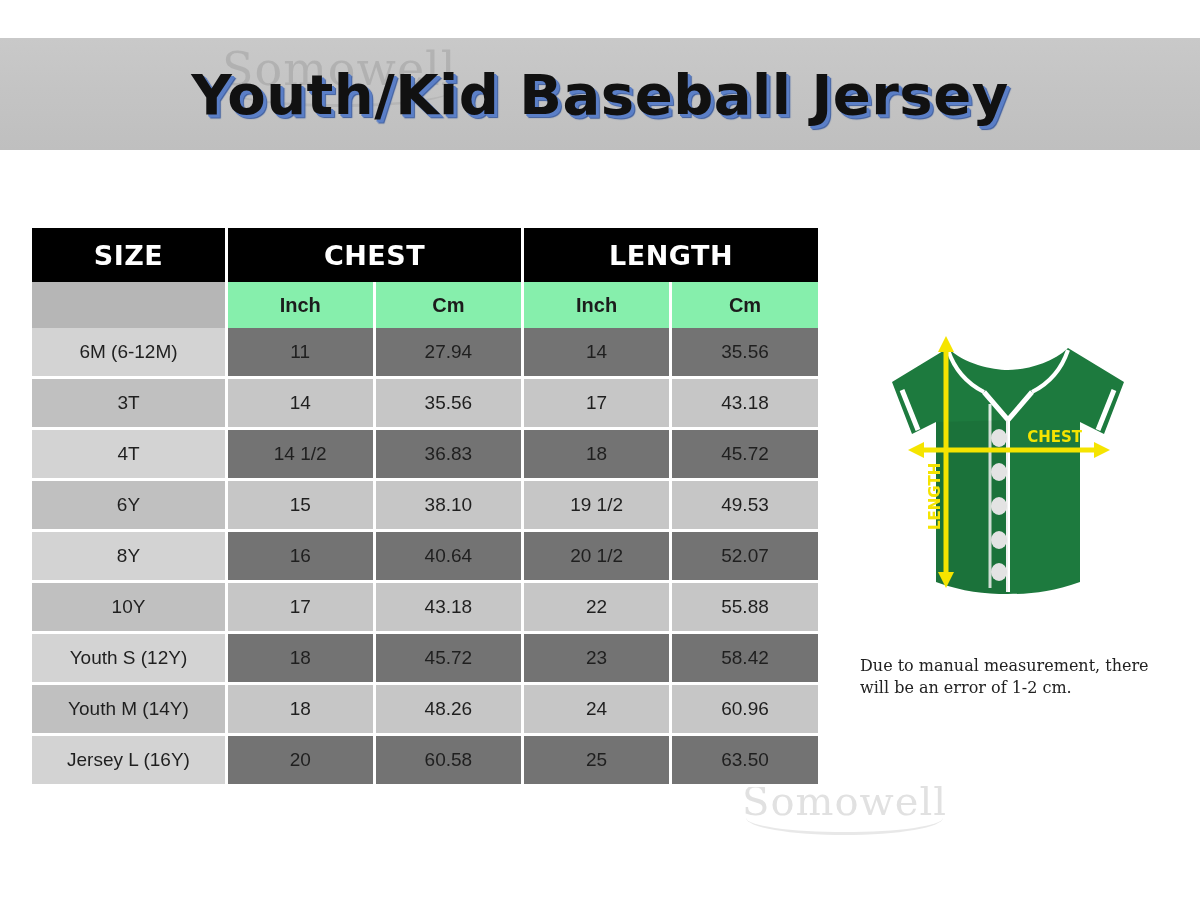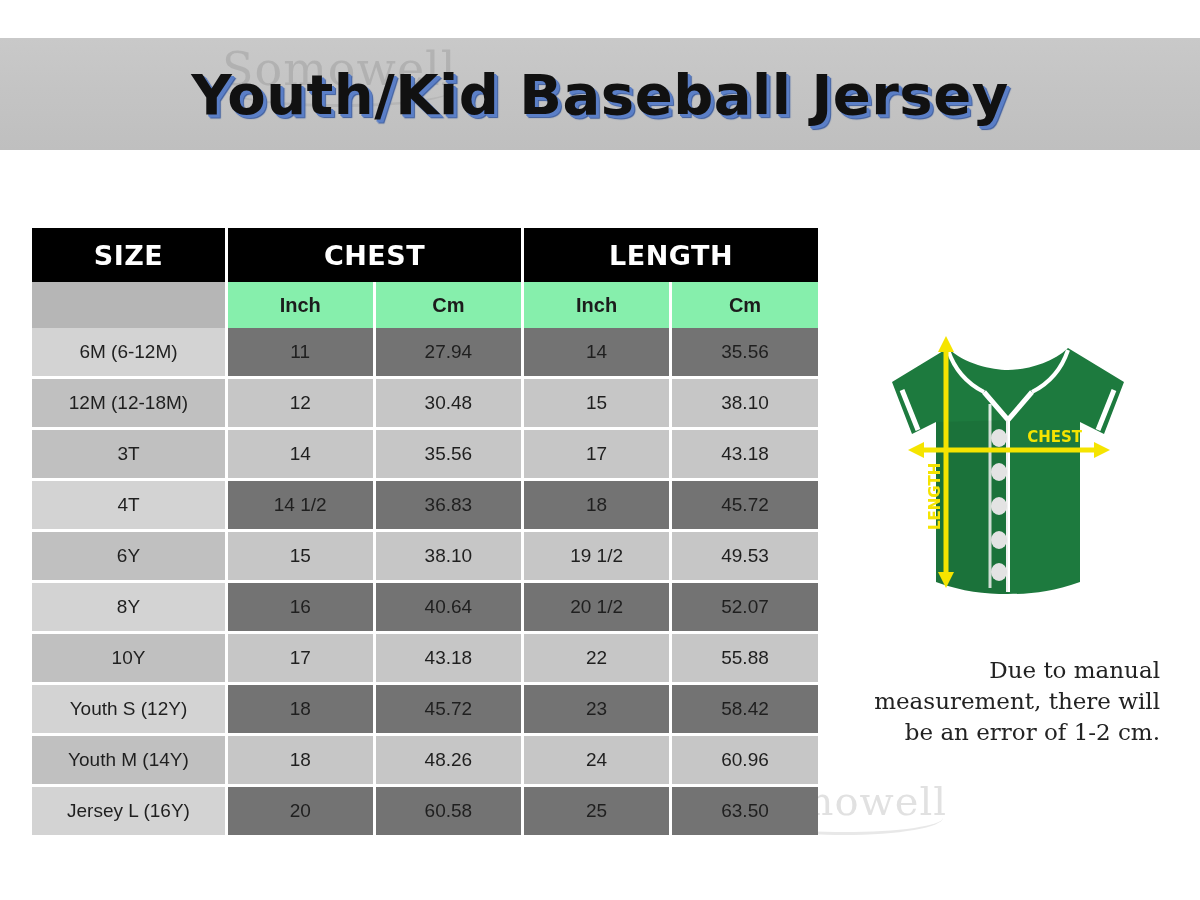--- a/index.html
+++ b/index.html
@@ -128,23 +128,23 @@
     top: 330px;
     width: 312px;
     height: 290px;
     z-index: 2;
   }
   #disclaimer {
     position: absolute;
     left: 860px;
     top: 655px;
     width: 300px;
-    text-align: right;
+    text-align: left;
     font-family: "DejaVu Serif", serif;
-    font-size: 23px;
+    font-size: 16px;
     line-height: 1.35;
     color: #222222;
     z-index: 2;
   }
 </style>
 </head>
 <body>
 
 <div id="header-banner">
   <div id="page-title">Youth/Kid Baseball Jersey</div>
@@ -178,27 +178,20 @@
       <th class="col-cm">Cm</th>
     </tr>
   </thead>
   <tbody>
     <tr class="odd">
       <td class="c0">6M (6-12M)</td>
       <td>11</td>
       <td>27.94</td>
       <td>14</td>
       <td>35.56</td>
-    </tr>
-    <tr class="even">
-      <td class="c0">12M (12-18M)</td>
-      <td>12</td>
-      <td>30.48</td>
-      <td>15</td>
-      <td>38.10</td>
     </tr>
     <tr class="even">
       <td class="c0">3T</td>
       <td>14</td>
       <td>35.56</td>
       <td>17</td>
       <td>43.18</td>
     </tr>
     <tr class="odd">
       <td class="c0">4T</td>

